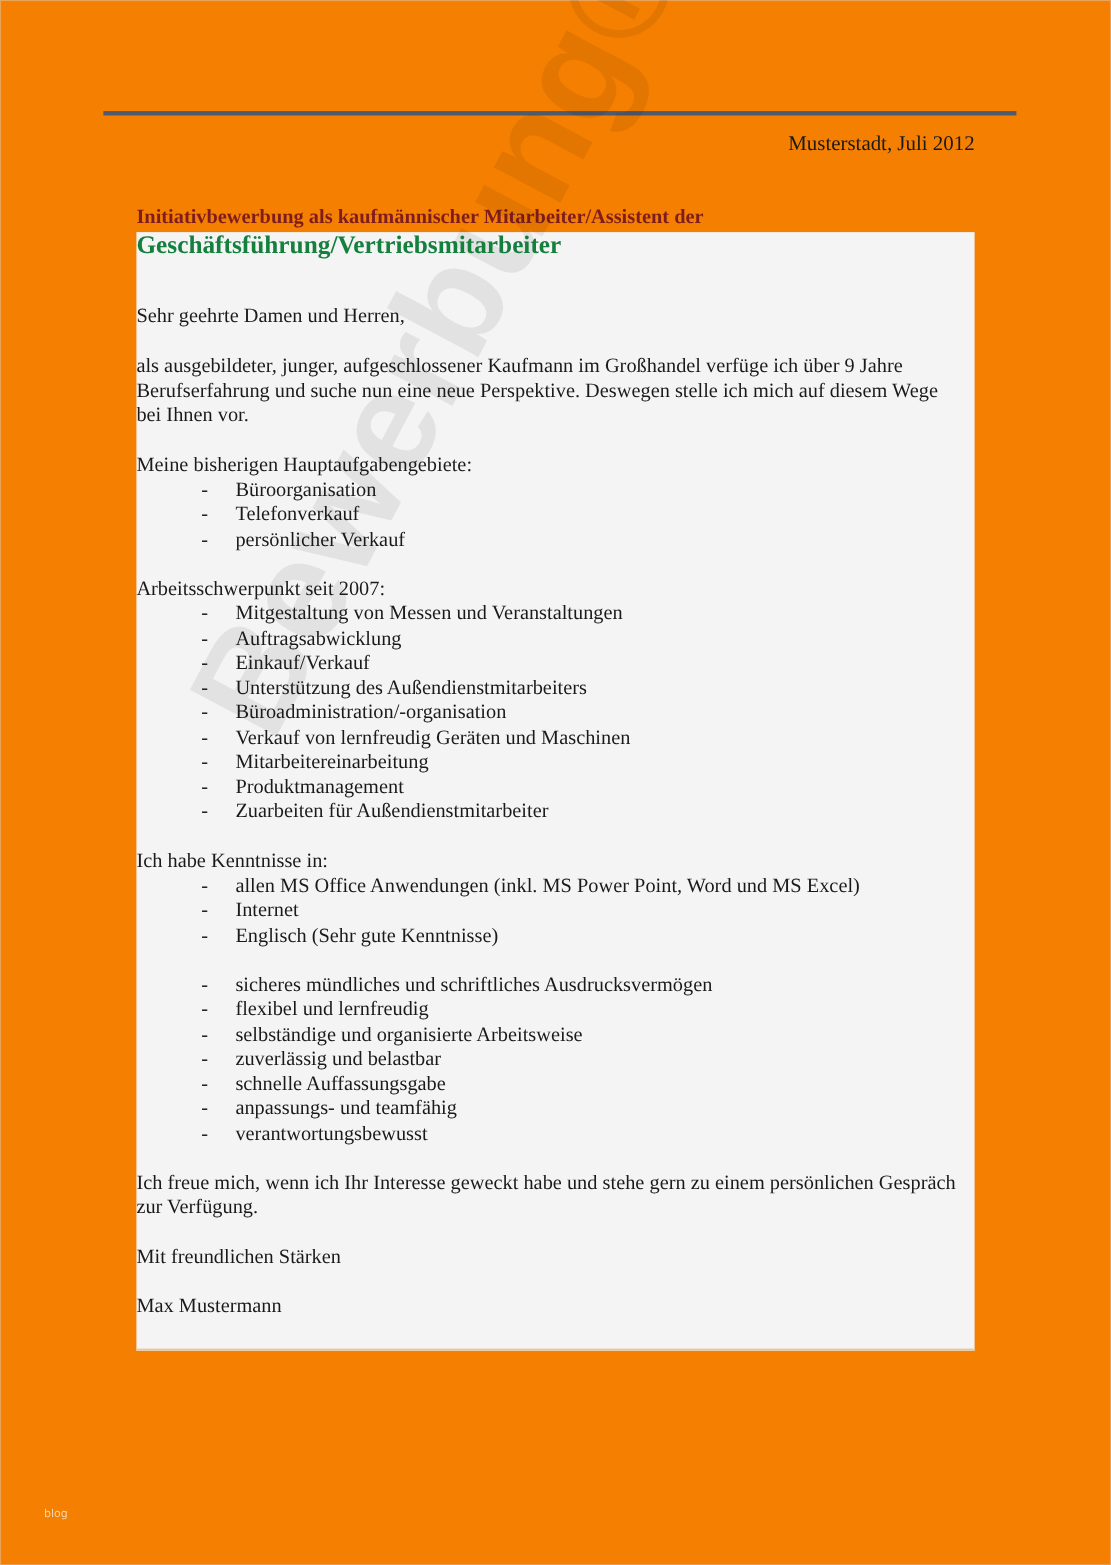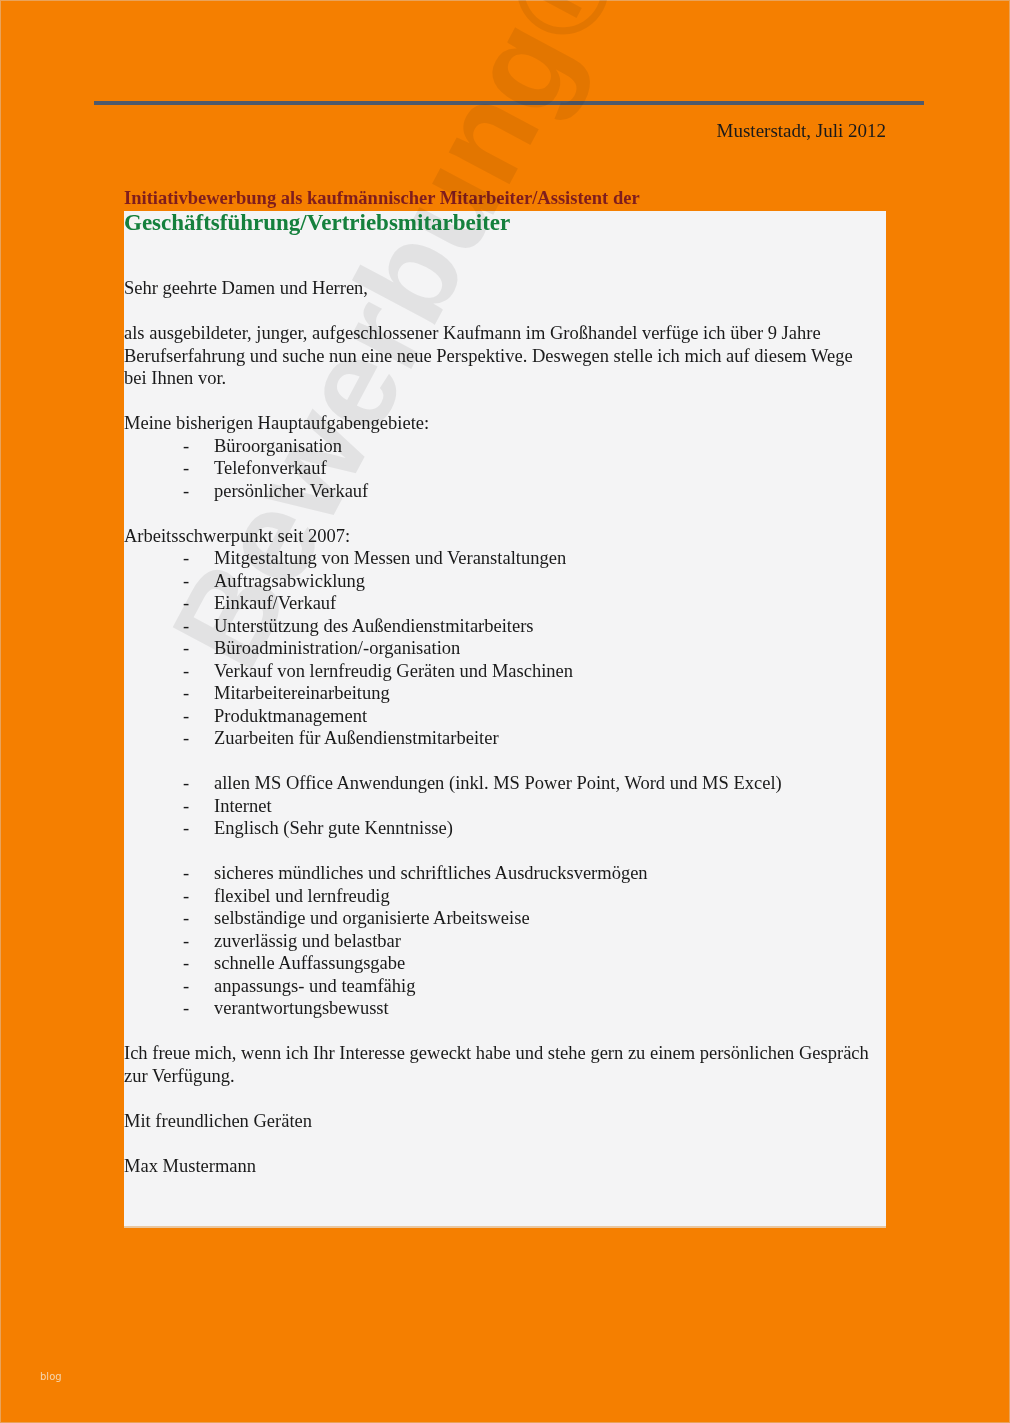--- a/index.html
+++ b/index.html
@@ -55,34 +55,35 @@
           <li><span class="dash">-</span><span>Mitgestaltung von Messen und Veranstaltungen</span></li>
           <li><span class="dash">-</span><span>Auftragsabwicklung</span></li>
           <li><span class="dash">-</span><span>Einkauf/Verkauf</span></li>
           <li><span class="dash">-</span><span>Unterstützung des Außendienstmitarbeiters</span></li>
           <li><span class="dash">-</span><span>Büroadministration/-organisation</span></li>
           <li><span class="dash">-</span><span>Verkauf von lernfreudig Geräten und Maschinen</span></li>
           <li><span class="dash">-</span><span>Mitarbeitereinarbeitung</span></li>
           <li><span class="dash">-</span><span>Produktmanagement</span></li>
           <li><span class="dash">-</span><span>Zuarbeiten für Außendienstmitarbeiter</span></li>
         </ul>
+        <div>Ich habe Kenntnisse in:</div>
         <ul class="list">
           <li><span class="dash">-</span><span>allen MS Office Anwendungen (inkl. MS Power Point, Word und MS Excel)</span></li>
           <li><span class="dash">-</span><span>Internet</span></li>
           <li><span class="dash">-</span><span>Englisch (Sehr gute Kenntnisse)</span></li>
         </ul>
         <ul class="list">
           <li><span class="dash">-</span><span>sicheres mündliches und schriftliches Ausdrucksvermögen</span></li>
           <li><span class="dash">-</span><span>flexibel und lernfreudig</span></li>
           <li><span class="dash">-</span><span>selbständige und organisierte Arbeitsweise</span></li>
           <li><span class="dash">-</span><span>zuverlässig und belastbar</span></li>
           <li><span class="dash">-</span><span>schnelle Auffassungsgabe</span></li>
           <li><span class="dash">-</span><span>anpassungs- und teamfähig</span></li>
           <li><span class="dash">-</span><span>verantwortungsbewusst</span></li>
         </ul>
       </div>
     <p class="p">Ich freue mich, wenn ich Ihr Interesse geweckt habe und stehe gern zu einem persönlichen Gespräch zur Verfügung.</p>
-    <p class="p">Mit freundlichen Geräten</p>
+    <p class="p">Mit freundlichen Stärken</p>
     <p class="p">Max Mustermann</p>
   </div>
 </div>
 
 <div class="blog">blog</div>
 
 </body></html>

